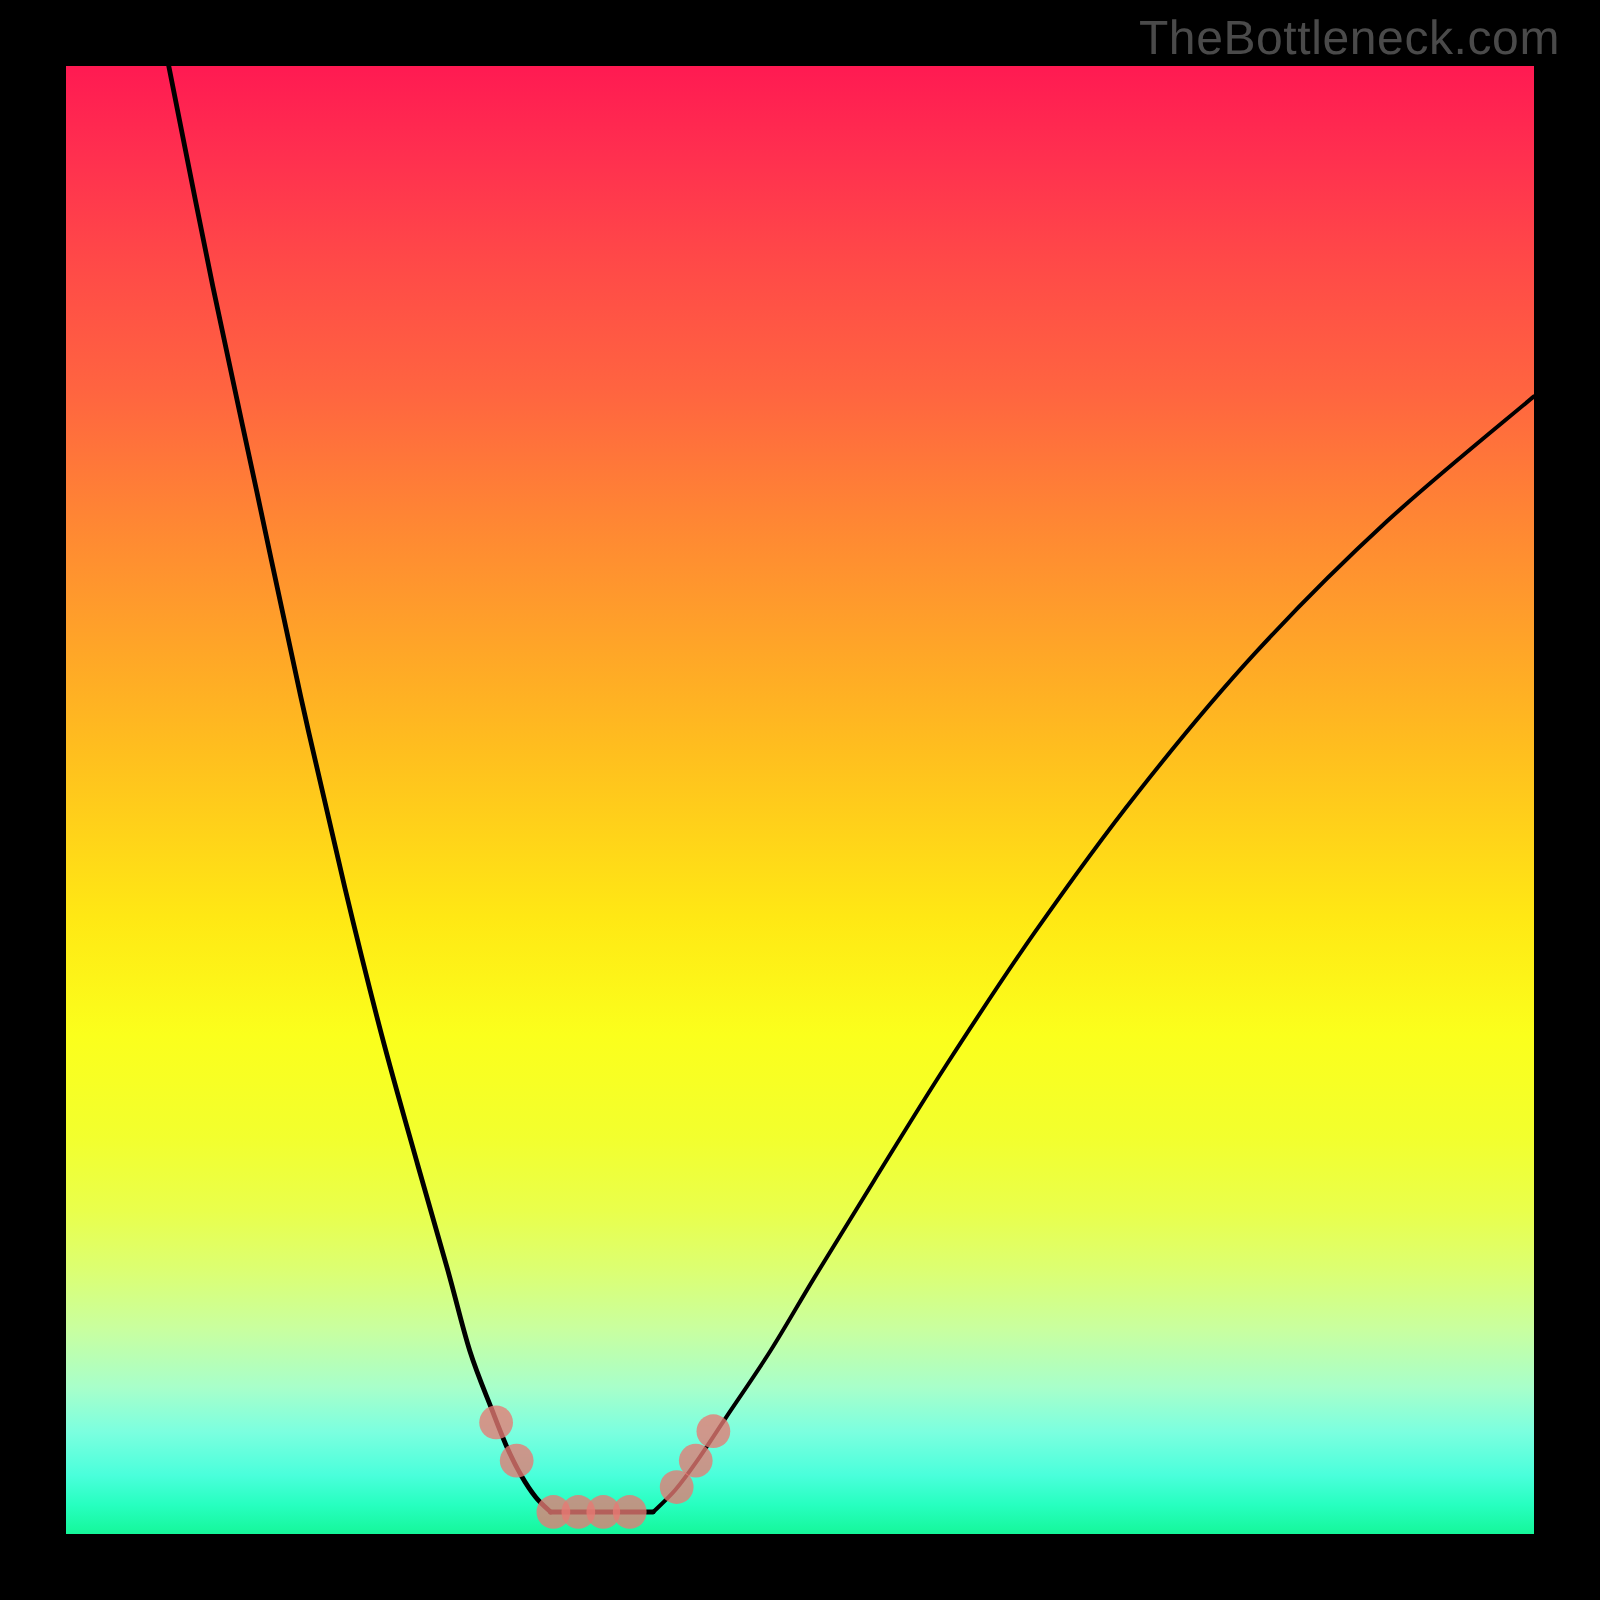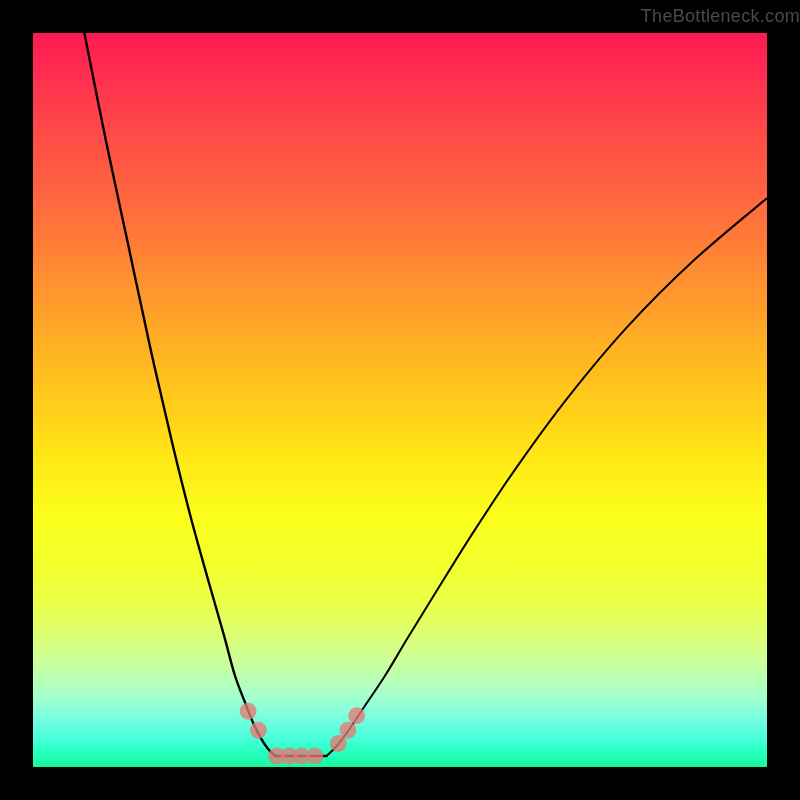--- a/index.html
+++ b/index.html
@@ -41,23 +41,23 @@
       #a8ffca 90%,
       #7cffdf 93%,
       #4affdb 96%,
       #27ffc0 98%,
       #15f79a 100%
     );
   }
   .watermark {
     position: absolute;
     top: 6px;
-    right: 0;
+    right: 20px;
     color: #4a4a4a;
-    font-size: 18px;
+    font-size: 24px;
     font-weight: 400;
     letter-spacing: 0.3px;
   }
   svg.overlay {
     position: absolute;
     left: 0;
     top: 0;
     width: 734px;
     height: 734px;
   }

